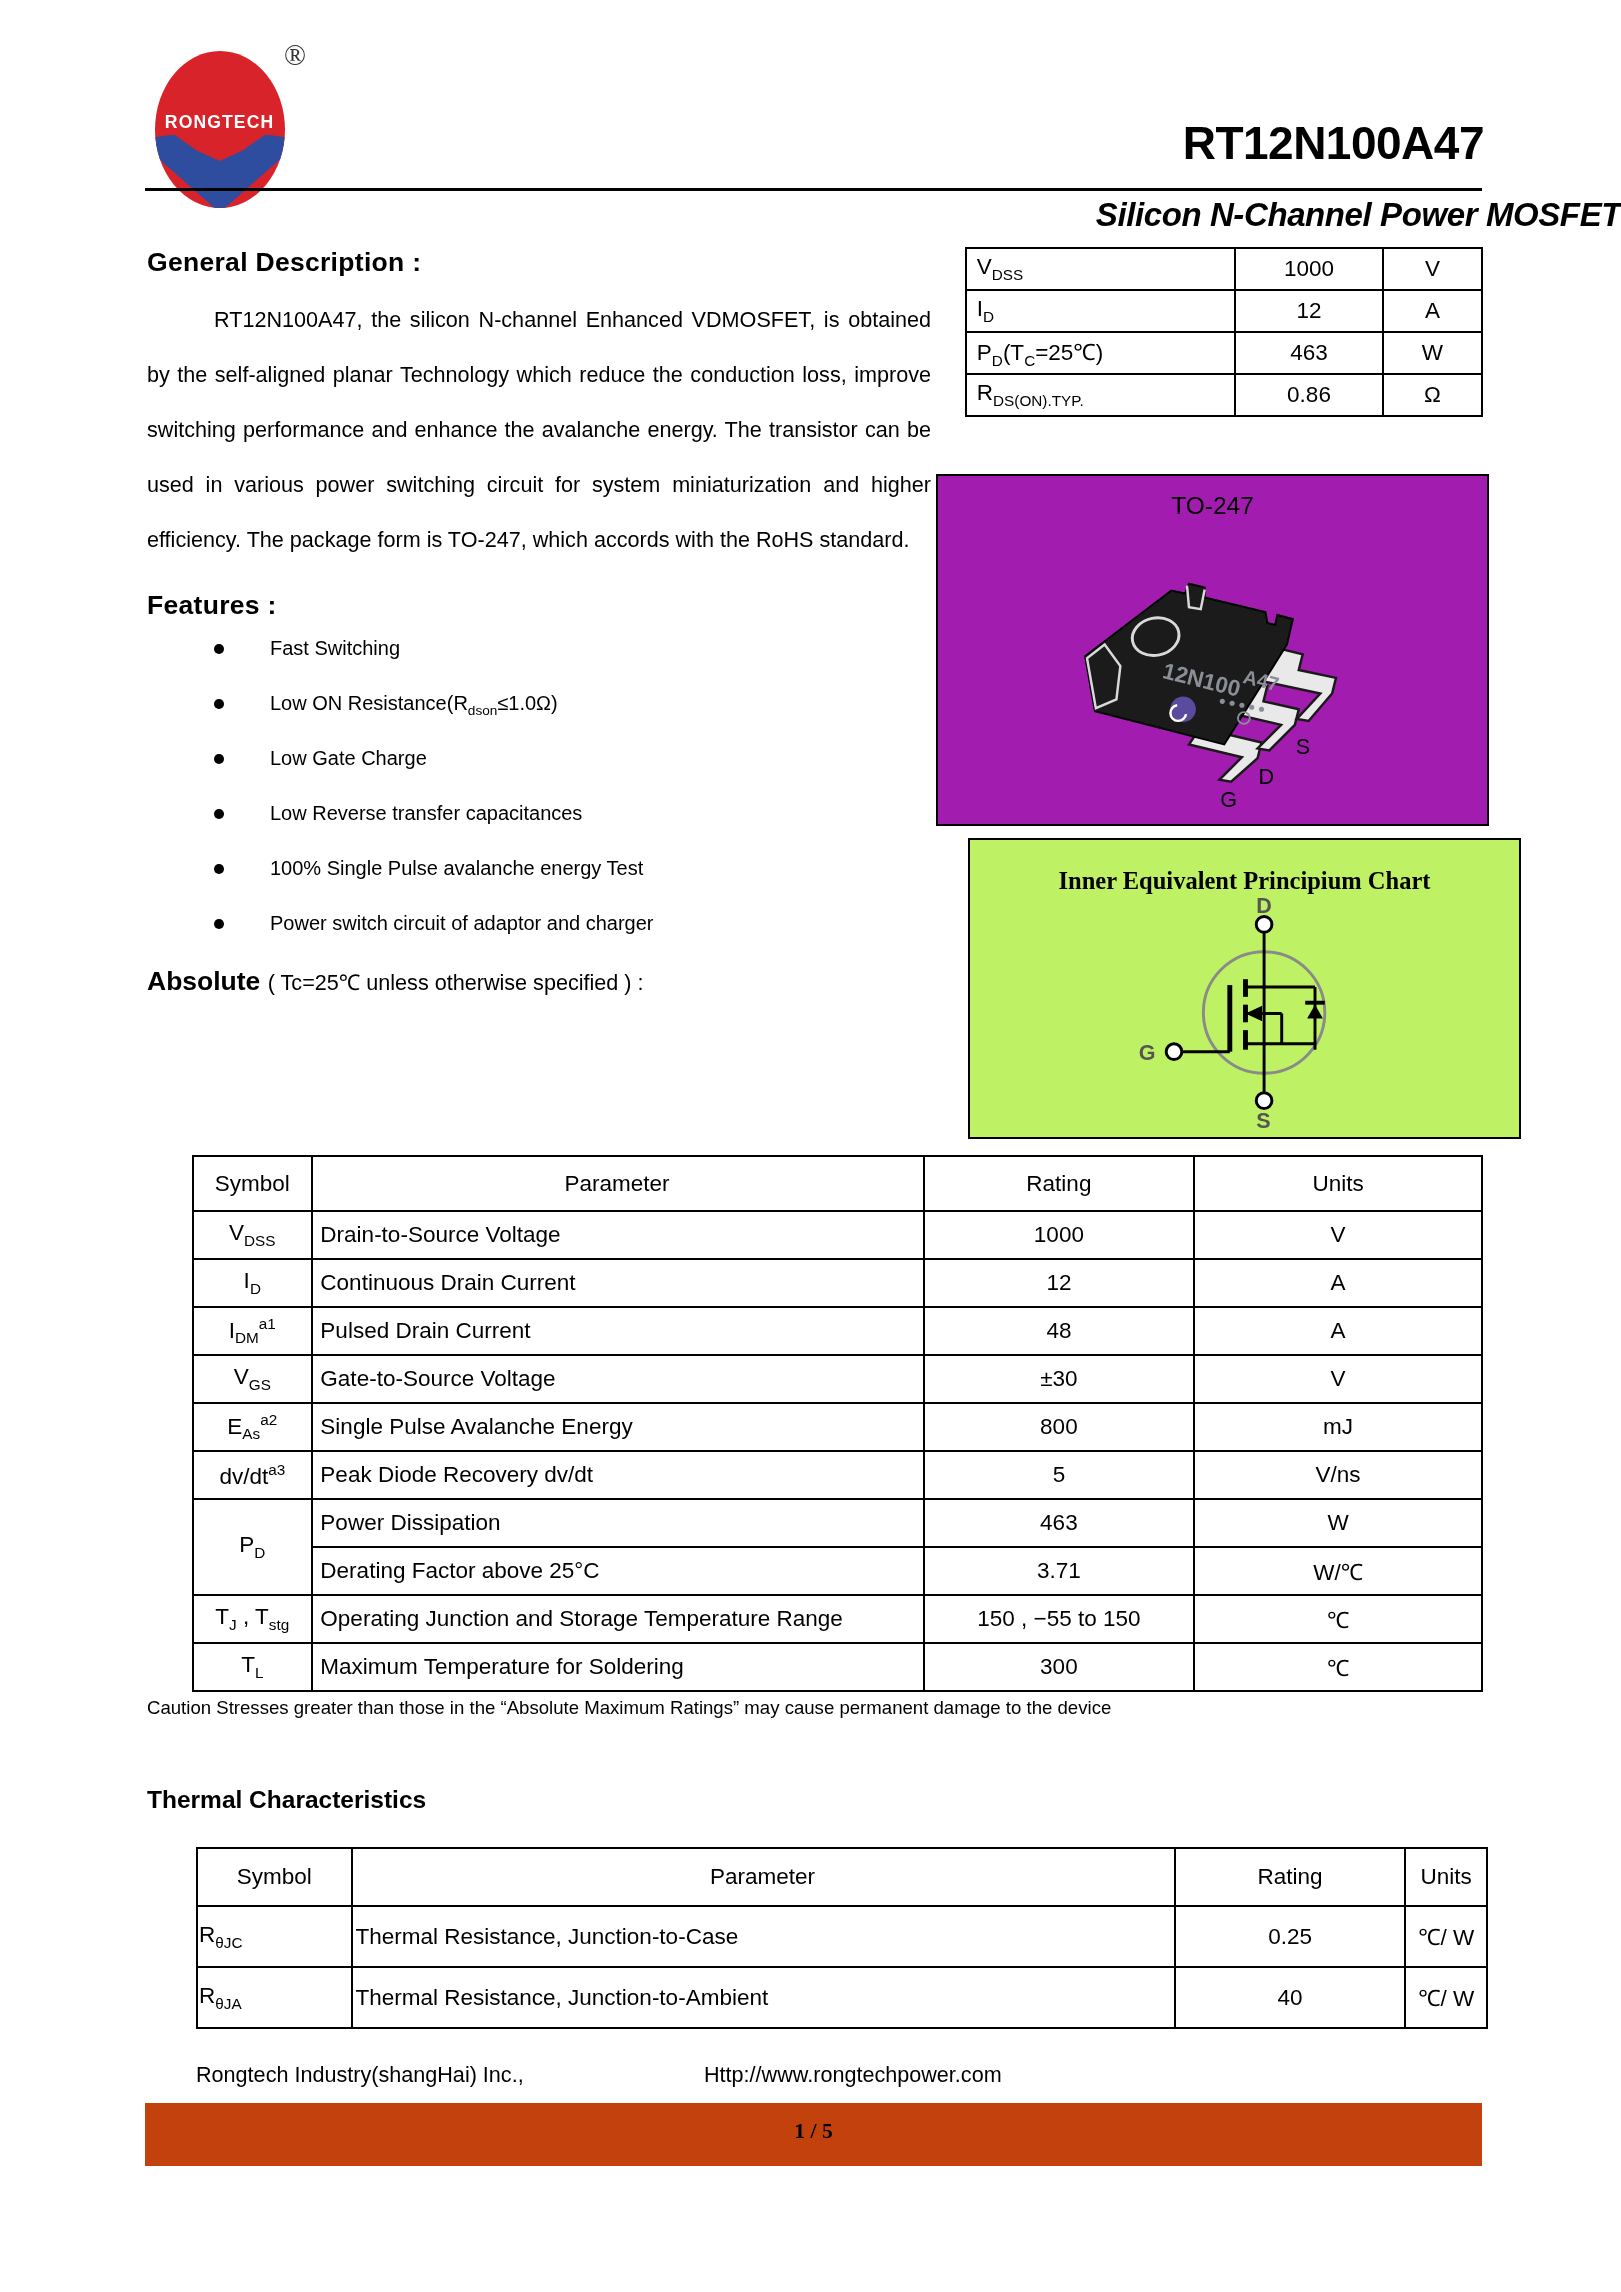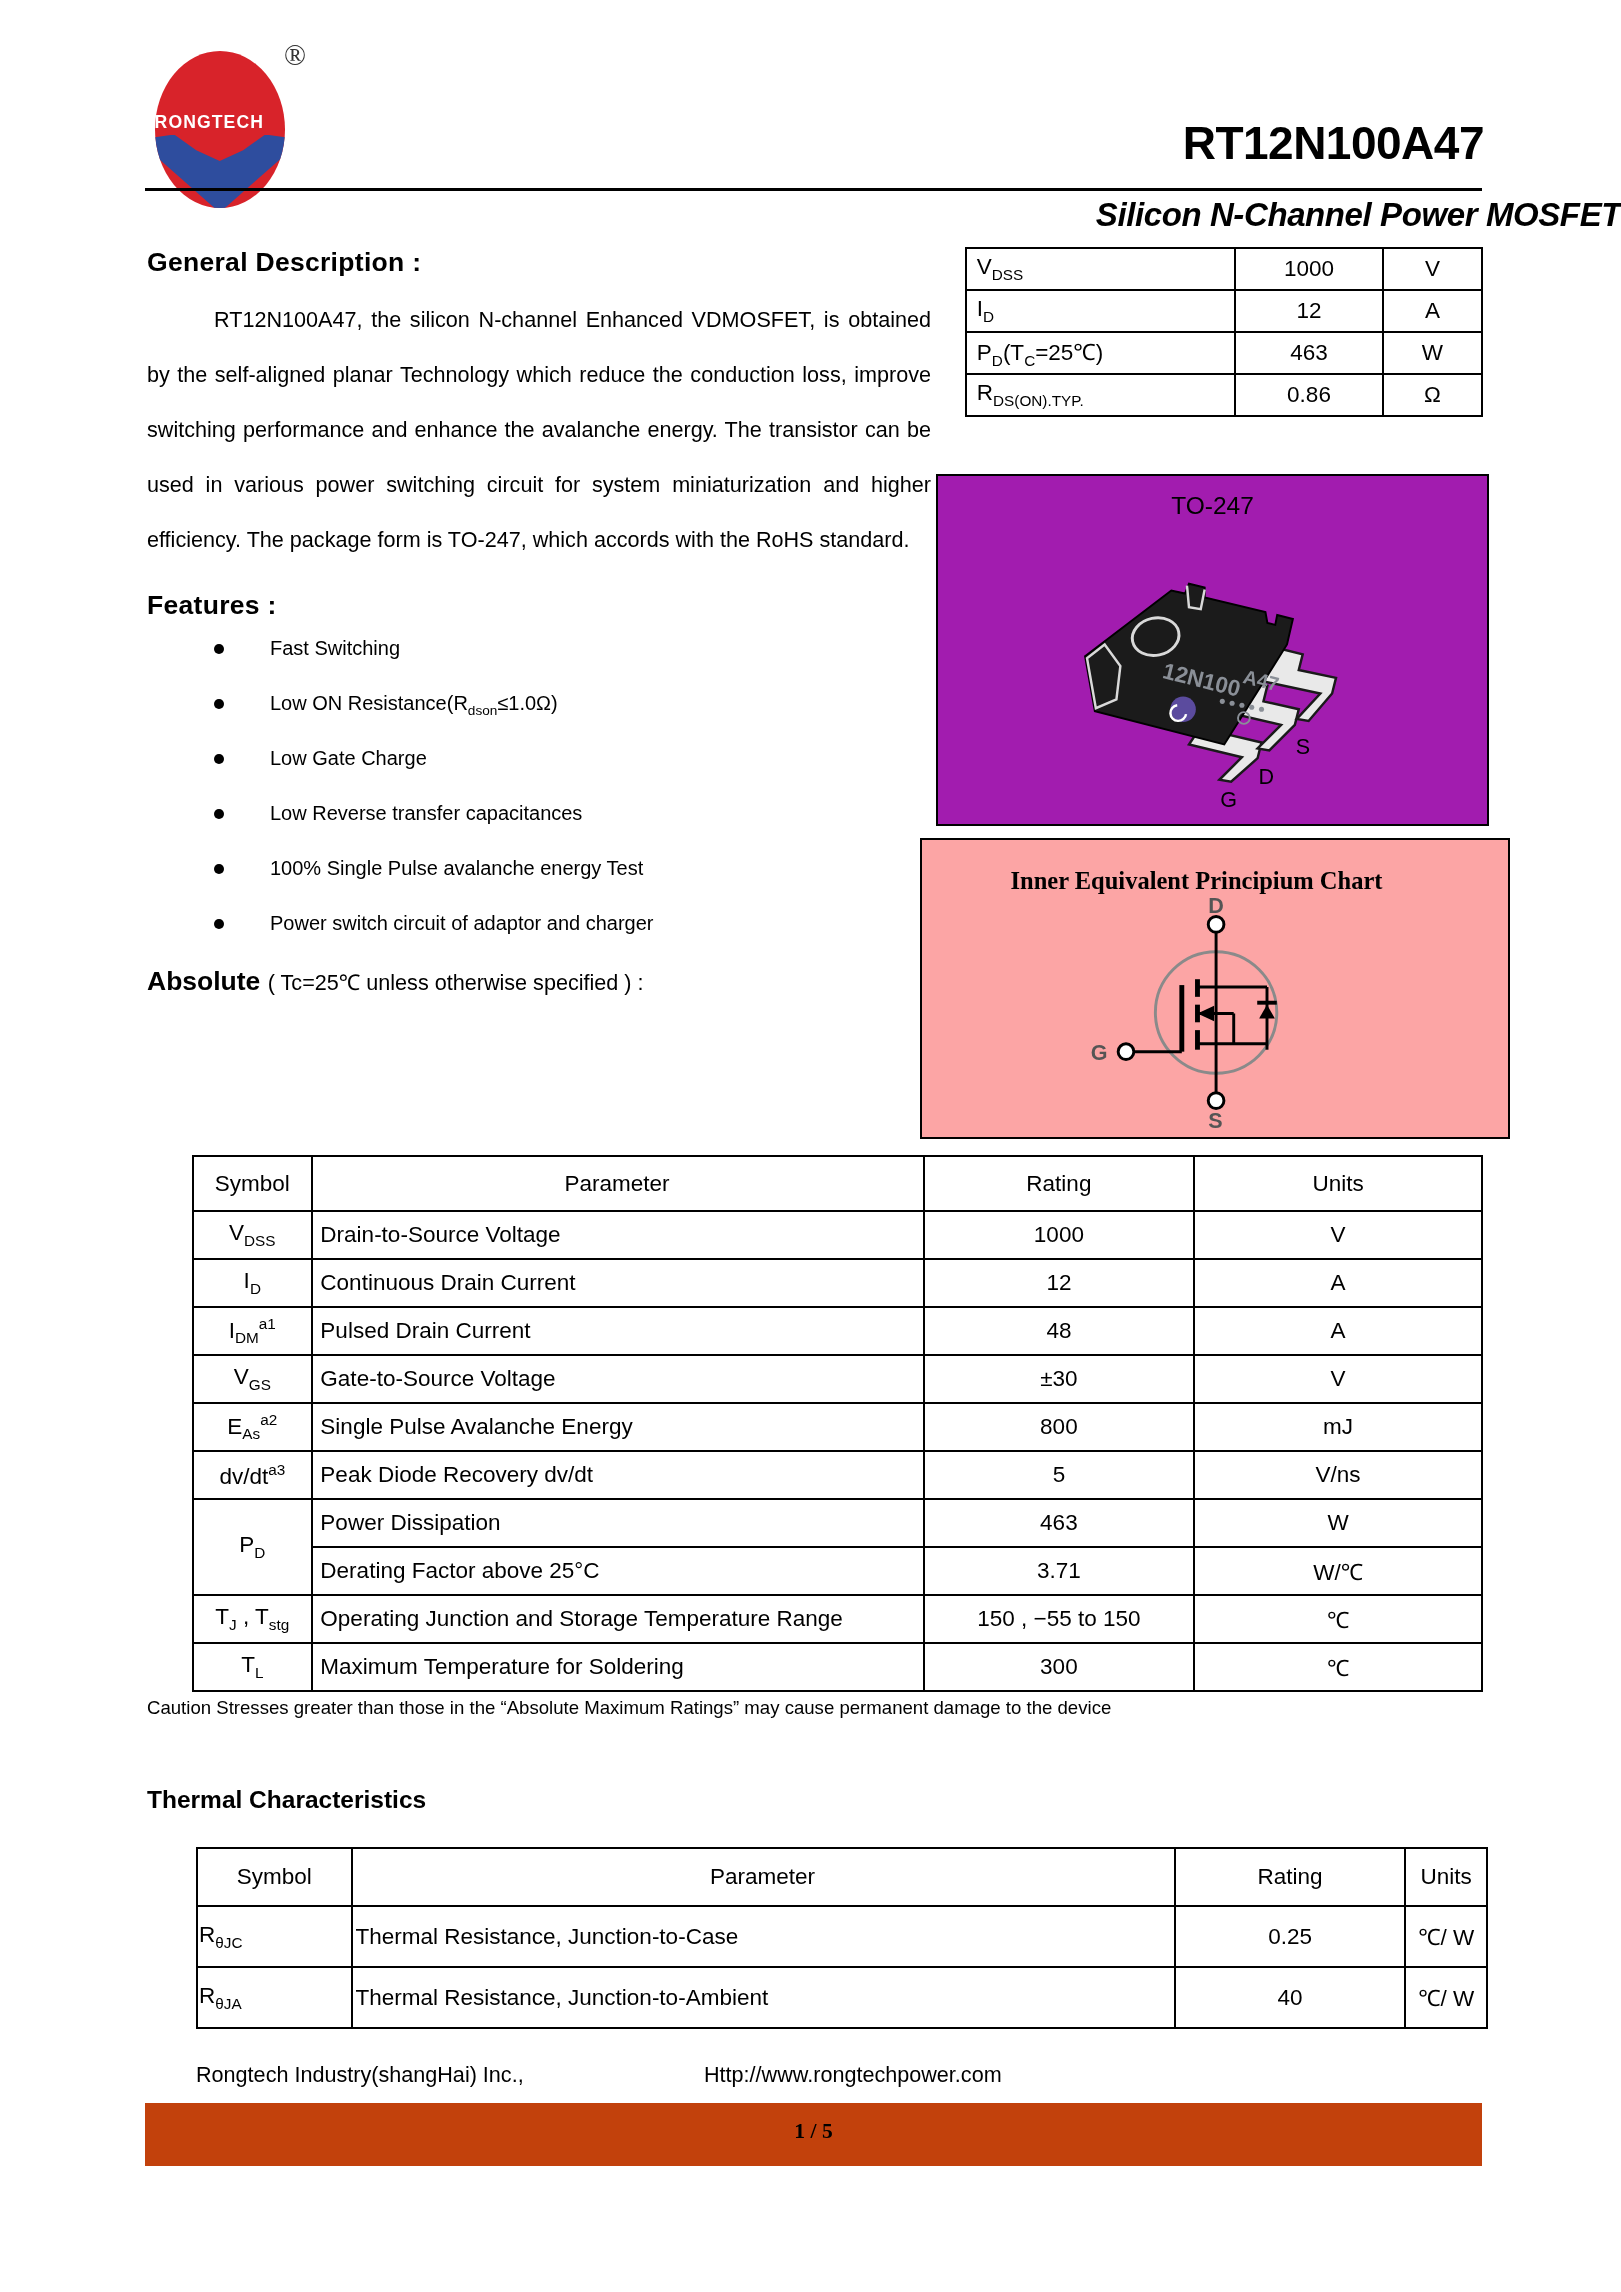--- a/index.html
+++ b/index.html
@@ -39,21 +39,21 @@
     position: absolute;
     left: -3.9px; top: 84px;
     width: 138px; height: 78px;
     background: #2e4d9e;
     clip-path: polygon(0% 4%, 17% 0%, 33% 20%, 50% 34%, 67% 20%, 83% 0%, 100% 4%, 100% 22%, 50% 100%, 0% 22%);
   }
   #logo-text {
     position: absolute;
     left: 0; top: 61px;
     width: 130px;
-    text-align: left;
+    text-align: center;
     color: #ffffff;
     font-size: 17.6px;
     font-weight: bold;
     letter-spacing: 1.1px;
     font-family: "Liberation Sans", sans-serif;
   }
   #logo-reg {
     position: absolute;
     left: 147px; top: 17.6px;
     font-size: 29px;
@@ -167,25 +167,24 @@
     left: 0; top: 15.7px;
     width: 549px;
     text-align: center;
     font-size: 24.5px;
   }
   #pkg-art { position: absolute; left: 0; top: 43px; width: 549px; height: 299px; }
 
   
   #sch-panel {
     position: absolute;
-    left: 920px; top: 838px;
+    left: 968px; top: 838px;
     width: 549px; height: 297px;
     border: 2.9px solid #000;
-    background: #fca5a5;
-    padding-left: 37px;
+    background: #bef264;
   }
   #sch-title {
     position: absolute;
     left: 0; top: 27.4px;
     width: 549px;
     text-align: center;
     font-size: 24.5px;
     font-weight: bold;
     font-family: "Liberation Serif", serif;
   }

